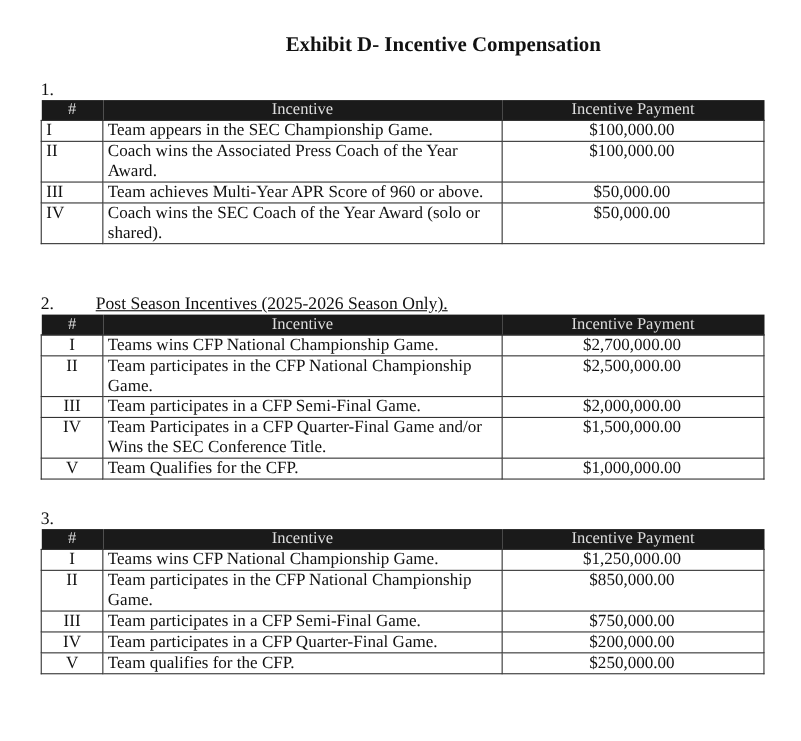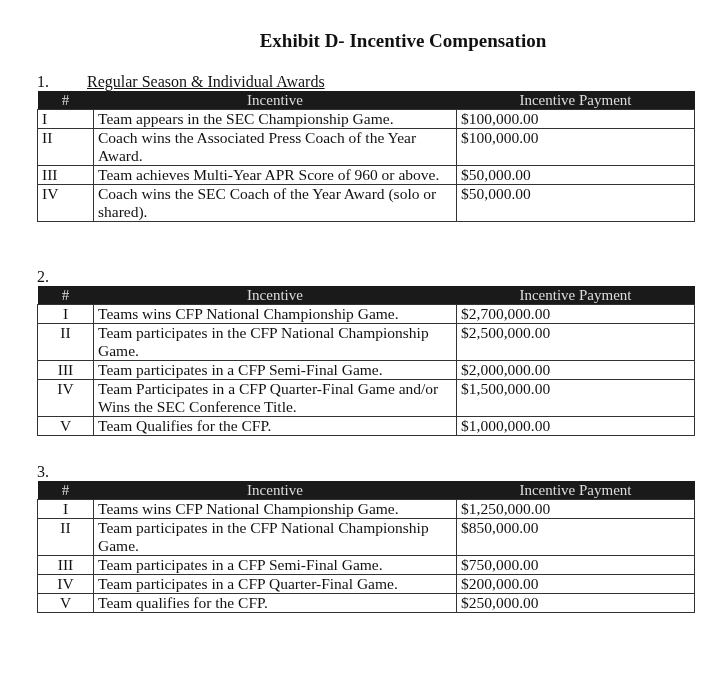--- a/index.html
+++ b/index.html
@@ -7,32 +7,31 @@
   .title{position:absolute;left:0;width:728px;top:30px;text-align:center;font-weight:bold;font-size:19px;padding-left:39px;}
   .section{position:absolute;left:37px;width:657px;}
   .sec-head{font-size:16px;height:18px;line-height:18px;position:relative;}
   .sec-num{position:absolute;left:0;top:0;}
   .sec-label{position:absolute;left:50px;top:0;text-decoration:underline;}
   table{border-collapse:collapse;width:657px;font-size:15.5px;table-layout:fixed;}
   th{background:#1a1a1a;color:#ddd;font-weight:normal;height:18px;line-height:18px;padding:0;font-size:15px;}
   td{border:1px solid #333;vertical-align:top;line-height:18px;padding:0 4px;}
   td.num{text-align:left;padding-left:4px;}
   td.num.c{text-align:center;}
-  td.pay{text-align:left;padding-right:6px;}
+  td.pay{text-align:center;padding-right:6px;}
   col.c1{width:56px;} col.c2{width:363px;} col.c3{width:238px;}
 </style>
 </head>
 <body>
 
 <div class="title">Exhibit D- Incentive Compensation</div>
 
 <div class="section" style="top:73px">
   <div class="sec-head">
       <span class="sec-num">1.</span>
-      <span class="sec-label">Regular Season &amp; Individual Awards</span>
     </div>
   <table>
     <colgroup>
         <col class="c1">
         <col class="c2">
         <col class="c3">
       </colgroup>
     <tbody>
         <tr>
           <th>#</th>
@@ -59,20 +58,21 @@
           <td>Coach wins the SEC Coach of the Year Award (solo or shared).</td>
           <td class="pay">$50,000.00</td>
         </tr>
   </tbody>
     </table>
 </div>
 
 <div class="section" style="top:268px">
   <div class="sec-head">
       <span class="sec-num">2.</span>
+      <span class="sec-label">Post Season Incentives (2025-2026 Season Only).</span>
     </div>
   <table>
     <colgroup>
         <col class="c1">
         <col class="c2">
         <col class="c3">
       </colgroup>
     <tbody>
         <tr>
           <th>#</th>

